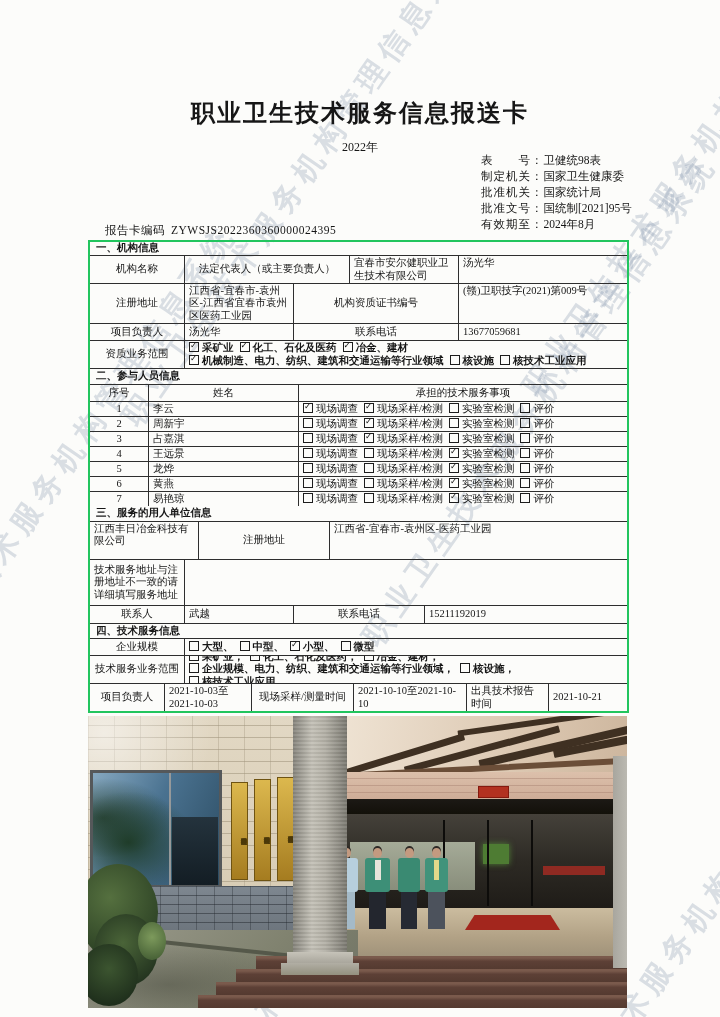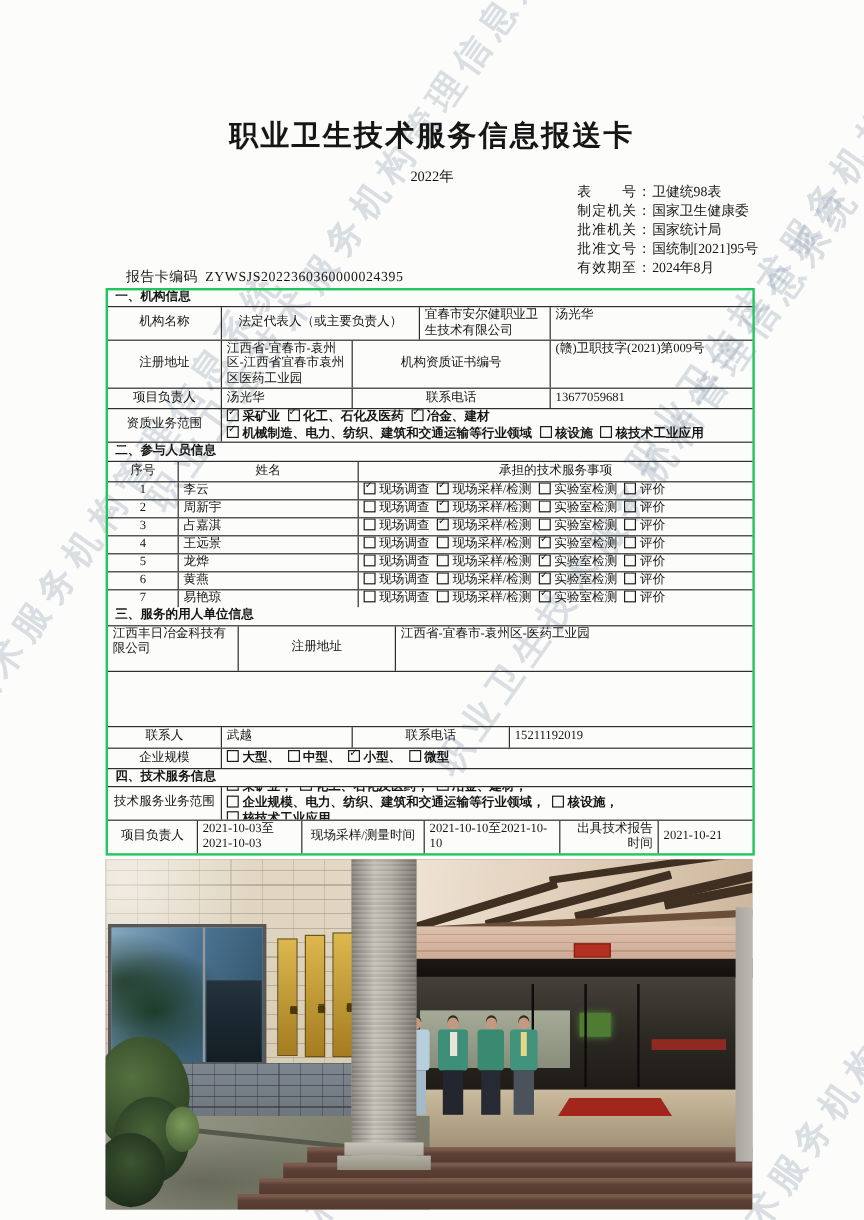--- a/index.html
+++ b/index.html
@@ -18,21 +18,21 @@
   .report-code{position:absolute;left:105px;top:223px;font-size:11.5px;z-index:2;letter-spacing:0.5px;}
   .report-code .code-val{font-family:"Liberation Serif","DejaVu Serif",serif;margin-left:6px;}
   
   .doc-table{position:absolute;left:88px;top:240px;width:537px;border:2px solid #22c55e;z-index:2;
              font-size:10.5px;line-height:1.18;}
   .trow{display:flex;border-bottom:1px solid #2e2e2e;}
   .doc-table .trow:last-child{border-bottom:none;}
   .cell{border-right:1px solid #2e2e2e;box-sizing:border-box;padding:1px 4px;display:flex;
         align-items:center;overflow:hidden;}
   .trow .cell:last-child{border-right:none;}
-  .cc{justify-content:center;text-align:right;}
+  .cc{justify-content:center;text-align:left;}
   .lv{justify-content:flex-start;text-align:left;}
   .sec{font-weight:bold;padding-left:6px;align-items:center;display:flex;}
   .h13{height:13px}.h14{height:14px}.h15{height:15px}.h16{height:16px}.h17{height:17px}
   .h27{height:27px}.h37{height:37px}.h39{height:39px}.h45{height:45px}
   .w59{width:59px}.w75{width:75px}.w78{width:78px}.w82{width:82px}.w87{width:87px}.w95{width:95px}
   .w102{width:102px}.w109{width:109px}.w113{width:113px}.w131{width:131px}.w150{width:150px}
   .w165{width:165px}.w168{width:168px}.w202{width:202px}.w328{width:328px}.w442{width:442px}
   .wrapcell{flex-wrap:wrap;align-content:center;display:flex;font-weight:bold;}
   
   .cb{width:8px;height:8px;border:1px solid #1d1d1d;display:inline-block;vertical-align:-1px;
@@ -265,41 +265,42 @@
 
     <div class="trow h15">
         <div class="cell sec lv h15" style="width:537px">三、服务的用人单位信息</div>
       </div>
     <div class="trow h37">
       <div class="cell lv w109" style="align-items:flex-start">江西丰日冶金科技有限公司</div>
       <div class="cell cc w131">注册地址</div>
       <div class="cell lv w202" style="align-items:flex-start">江西省-宜春市-袁州区-医药工业园</div>
     </div>
     <div class="trow h45">
+      <div class="cell lv w95">技术服务地址与注册地址不一致的请详细填写服务地址</div>
       <div class="cell lv w442"></div>
     </div>
     <div class="trow h17">
       <div class="cell cc w95">联系人</div>
       <div class="cell lv w109">武越</div>
       <div class="cell cc w131">联系电话</div>
       <div class="cell lv w202">15211192019</div>
     </div>
+    <div class="trow h14">
+        <div class="cell sec lv h14" style="width:537px">四、技术服务信息</div>
+      </div>
+
     <div class="trow h16">
       <div class="cell cc w95">企业规模</div>
       <div class="cell lv w442 wrapcell">
           <span class="cbitem"><span class="cb"></span><span class="cblabel">大型、</span></span>
           <span class="cbitem"><span class="cb"></span><span class="cblabel">中型、</span></span>
           <span class="cbitem"><span class="cb on"></span><span class="cblabel">小型、</span></span>
           <span class="cbitem"><span class="cb"></span><span class="cblabel">微型</span></span>
         </div>
     </div>
-
-    <div class="trow h14">
-        <div class="cell sec lv h14" style="width:537px">四、技术服务信息</div>
-      </div>
     <div class="trow h27">
       <div class="cell cc w95">技术服务业务范围</div>
       <div class="cell lv w442 wrapcell">
           <span class="cbitem"><span class="cb"></span><span class="cblabel">采矿业，</span></span>
           <span class="cbitem"><span class="cb on"></span><span class="cblabel">化工、石化及医药，</span></span>
           <span class="cbitem"><span class="cb"></span><span class="cblabel">冶金、建材，</span></span>
           <span class="cbitem"><span class="cb"></span><span class="cblabel">企业规模、电力、纺织、建筑和交通运输等行业领域，</span></span>
           <span class="cbitem"><span class="cb"></span><span class="cblabel">核设施，</span></span>
           <span class="cbitem"><span class="cb"></span><span class="cblabel">核技术工业应用。</span></span>
         </div>

